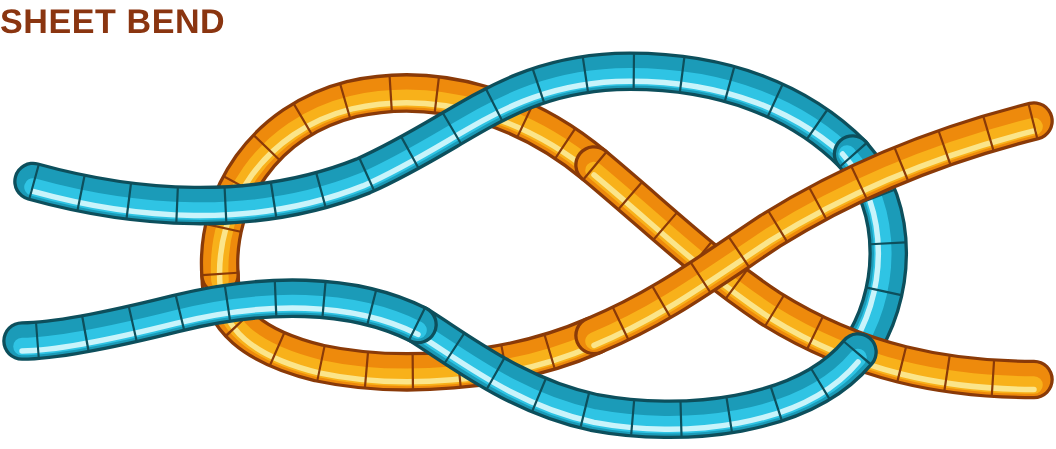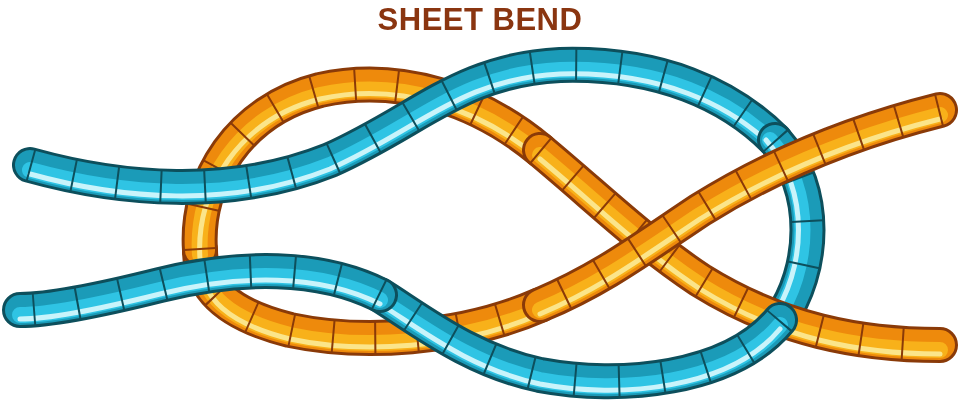--- a/index.html
+++ b/index.html
@@ -1,18 +1,18 @@
 <!DOCTYPE html>
 <html><head>
 <meta charset="utf-8">
 <style>
   html, body { margin: 0; padding: 0; background: #ffffff; }
   body { width: 960px; height: 408px; overflow: hidden; position: relative; font-family: "DejaVu Sans", sans-serif; }
   .title {
-    position: absolute; left: 0; top: 2px; width: 960px; text-align: center;
+    position: absolute; left: 0; top: 2px; width: 960px; 
     font-family: "Liberation Sans", sans-serif; font-weight: bold; font-size: 31px;
     letter-spacing: 0.5px;
   }
   svg.knot { position: absolute; left: 0; top: 0; }
 </style>
 </head>
 <body>
 
 <div class="title" style="color:#8a3510">SHEET BEND</div>
 

